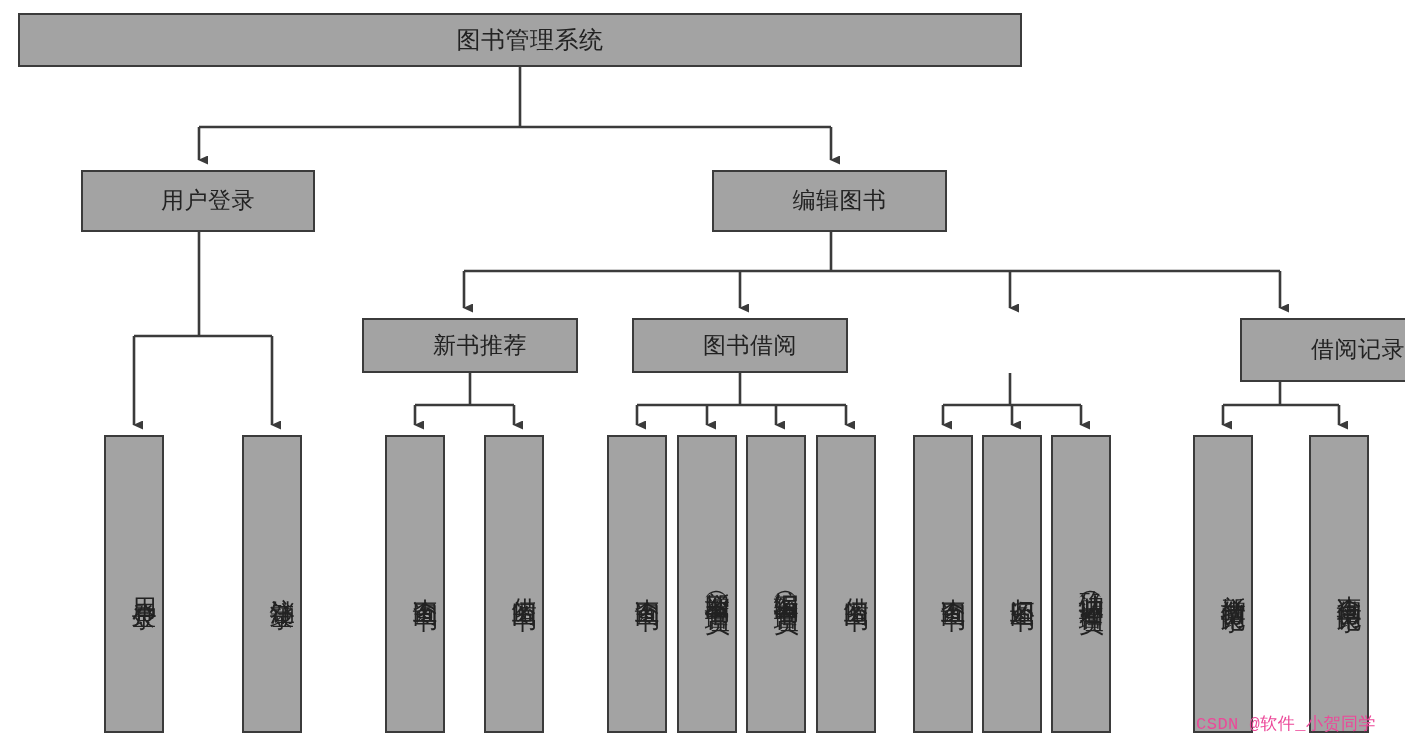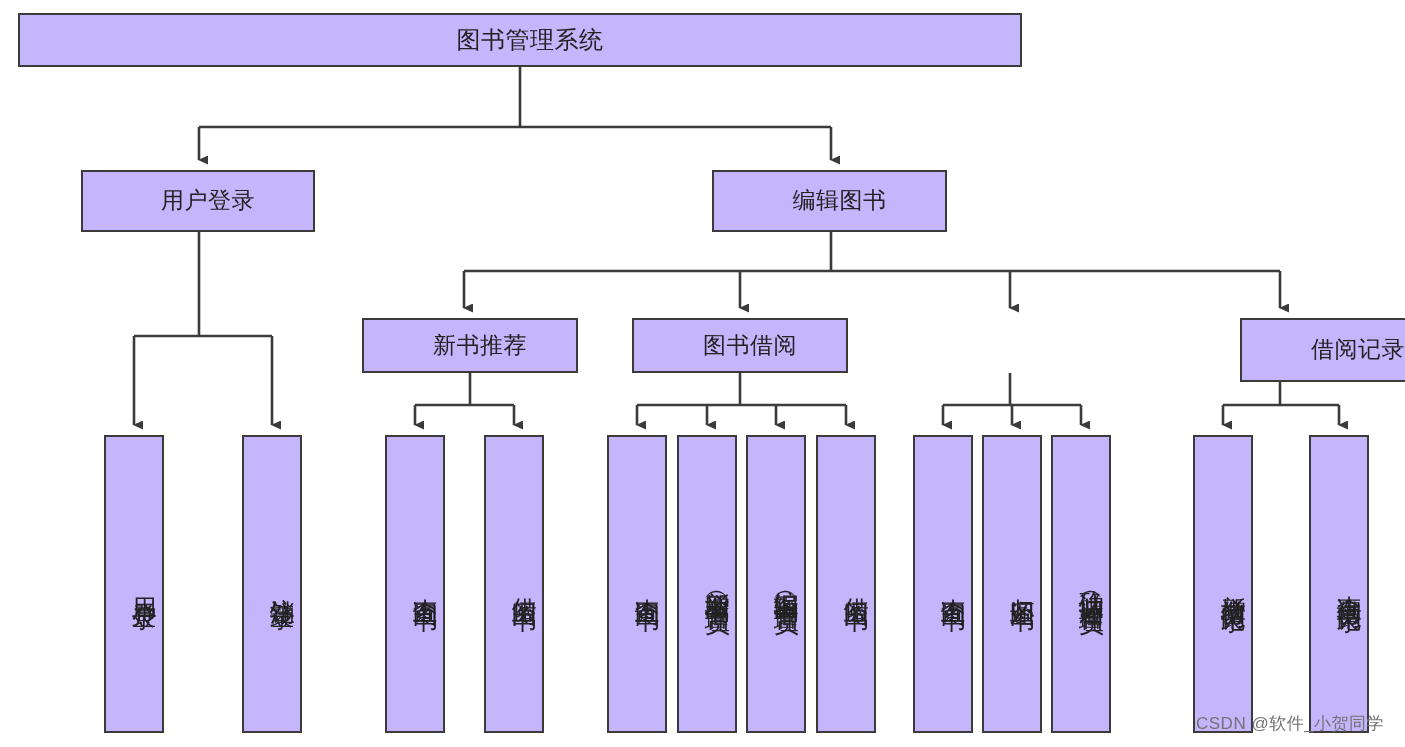--- a/index.html
+++ b/index.html
@@ -17,21 +17,21 @@
   }
   
   #connector-layer{
     position:absolute;left:0;top:0;
     width:1405px;height:747px;
     pointer-events:none;
   }
   .node{
     position:absolute;
     box-sizing:border-box;
-    background:#c4b5fd;
+    background:#a3a3a3;
     border:2px solid #3b3b3b;
     display:flex;
     align-items:center;
     justify-content:center;
     color:#222222;
     z-index:2;
     padding-left:20px;
   }
   .node .node-label{
     display:block;
@@ -55,25 +55,25 @@
     text-orientation:upright;
     font-size:25px;
     line-height:1.1;
     letter-spacing:3px;
     max-height:272px;
   }
   #watermark{
     position:absolute;
     left:1196px;top:712px;
     font-size:17px;
-    color:#737373;
+    color:#ec4899;
     letter-spacing:0.5px;
     z-index:5;
     white-space:pre;
-    font-family:Liberation Sans, sans-serif;
+    font-family:Liberation Mono, monospace;
   }
 </style>
 </head>
 <body>
 
 <div id="diagram-root">
 
   <svg id="connector-layer" viewBox="0 0 1405 747" width="1405" height="747" xmlns="http://www.w3.org/2000/svg">
     <defs>
       <marker id="arrowhead" markerWidth="9" markerHeight="10" refX="4.5" refY="9" orient="auto" markerUnits="userSpaceOnUse">

